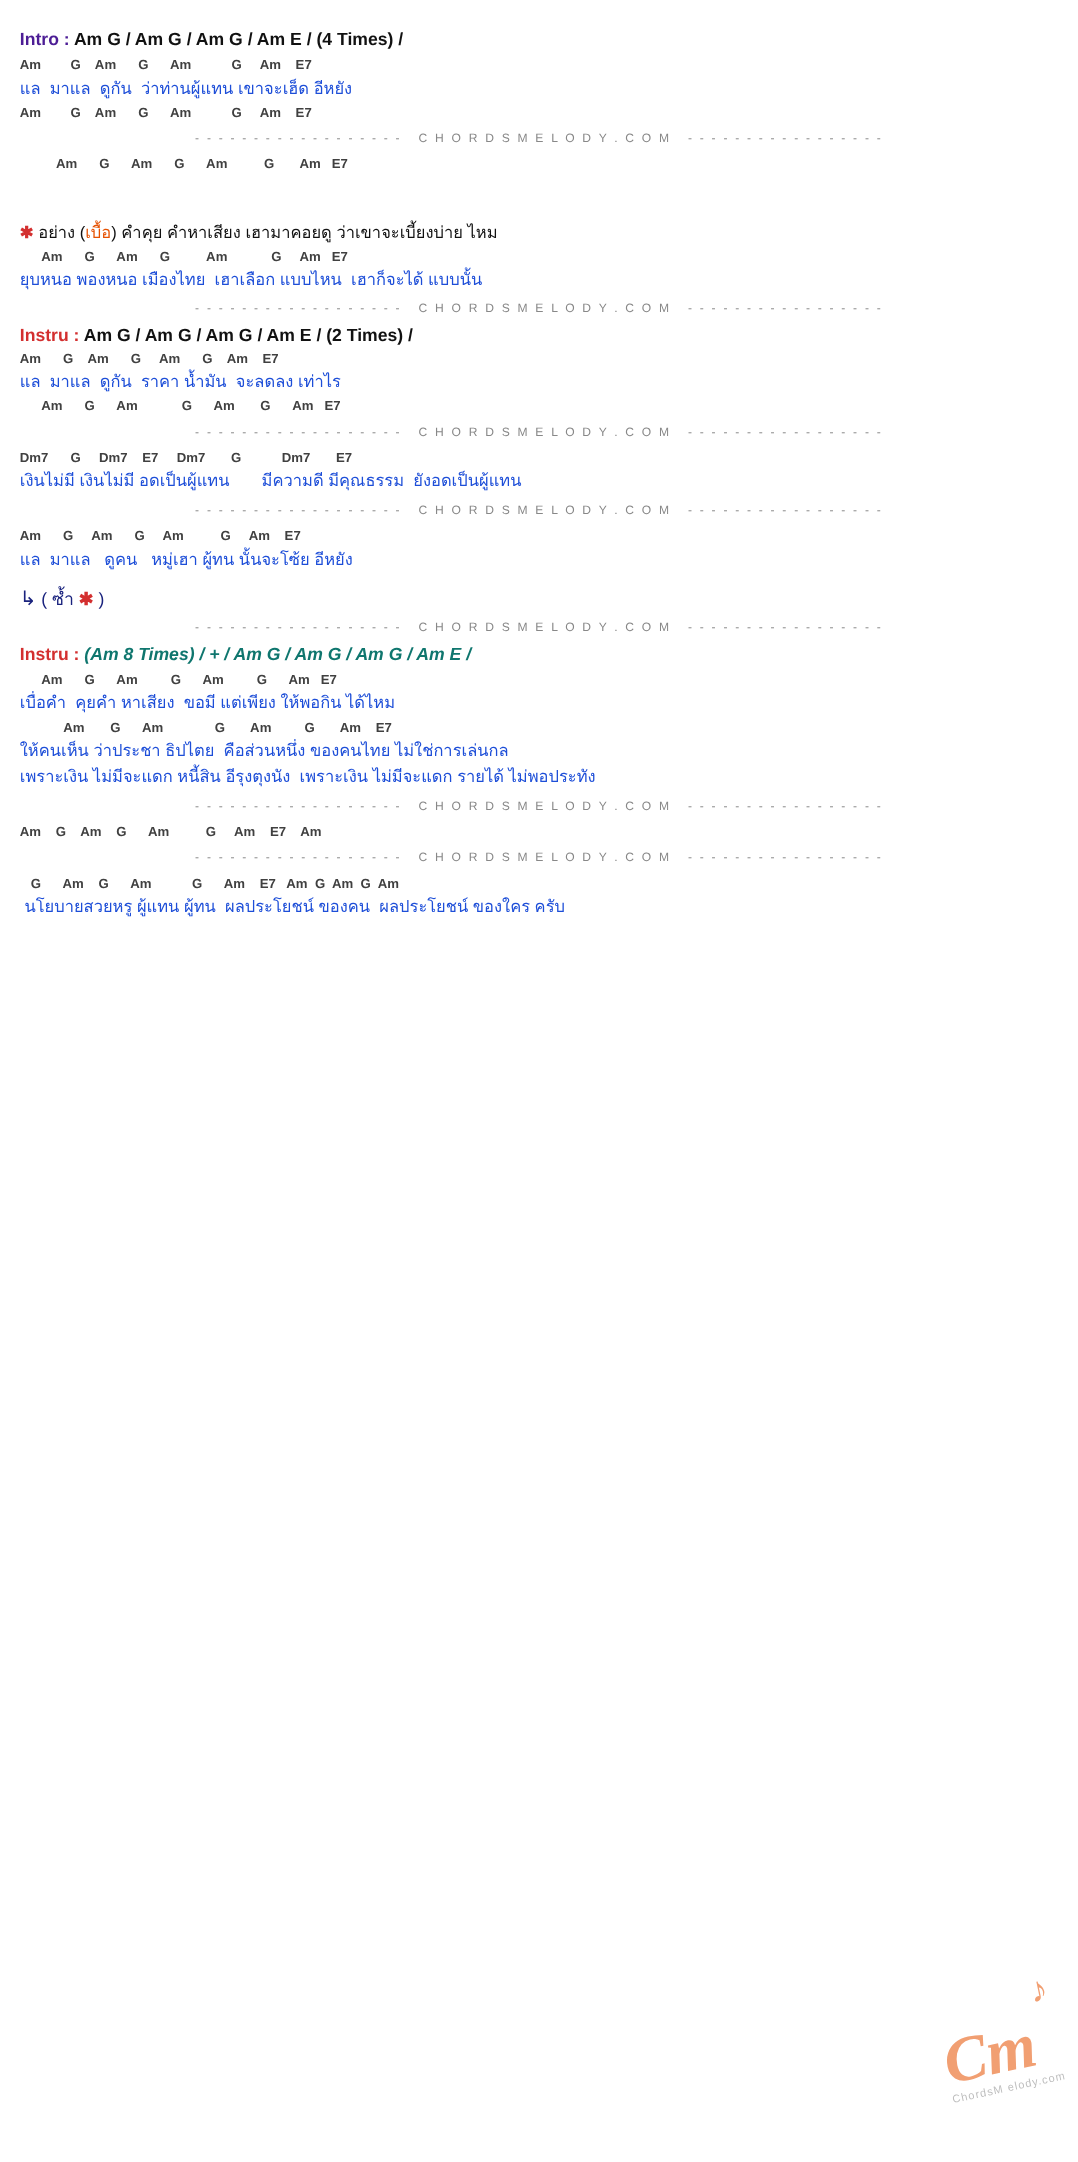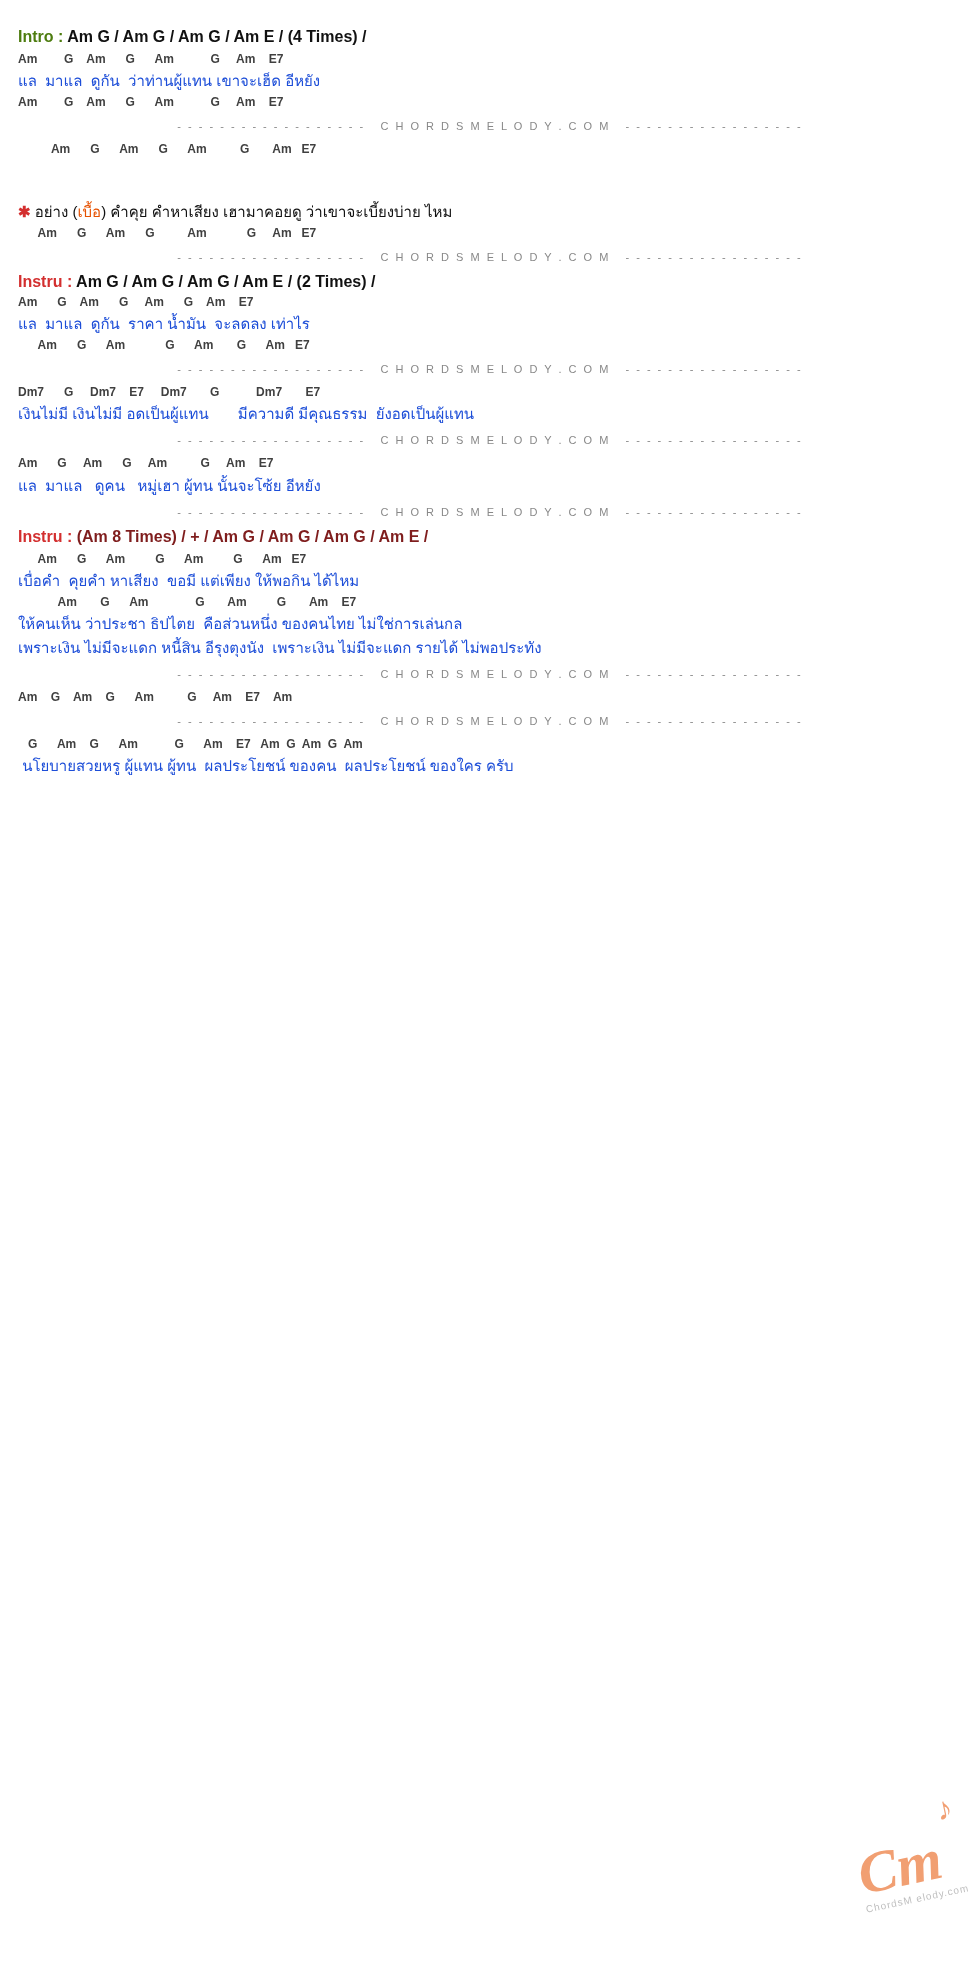--- a/index.html
+++ b/index.html
@@ -46,35 +46,36 @@
       margin: 8px 0;
     }
     .star { color: #d32f2f; font-weight: bold; }
   </style>
 </head>
 <body>
 
 <div>
 
   <div class="section-header" style="margin-bottom:4px;">
-    <span style="color:#d32f2f;font-size:16px;font-weight:bold;"><span style="color:#4d7c0f;font-weight:bold;">Intro :</span><span style="color:#111;font-weight:bold;"> Am  G  / Am  G  / Am  G  / Am  E  / (4 Times)  /</span></span>
+    <span style="color:#d32f2f;font-size:16px;font-weight:bold;"><span style="color:#4c1d95;font-weight:bold;">Intro :</span><span style="color:#111;font-weight:bold;"> Am  G  / Am  G  / Am  G  / Am  E  / (4 Times)  /</span></span>
   </div>
 
   <div class="chord-line">Am        G    Am      G      Am           G     Am    E7</div>
   <div class="lyric-line">แล  มาแล  ดูกัน  ว่าท่านผู้แทน เขาจะเฮ็ด อีหยัง</div>
   <div class="chord-line">Am        G    Am      G      Am           G     Am    E7</div>
 
   <div class="divider">- - - - - - - - - - - - - - - - - - &nbsp; C H O R D S M E L O D Y . C O M &nbsp; - - - - - - - - - - - - - - - - -</div>
 
   <div class="chord-line">          Am      G      Am      G      Am          G       Am   E7</div>
   <div style="font-size:15px;line-height:1.6;margin-top:40px;">
     <span class="star">✱</span>
     <span> อย่าง (<span style="color:#e65100;">เบื้อ</span>) คำคุย  คำหาเสียง  เฮามาคอยดู ว่าเขาจะเบี้ยงบ่าย ไหม</span>
   </div>
   <div class="chord-line">      Am      G      Am      G          Am            G     Am   E7</div>
+  <div class="lyric-line">ยุบหนอ พองหนอ เมืองไทย  เฮาเลือก แบบไหน  เฮาก็จะได้ แบบนั้น</div>
 
   <div class="divider">- - - - - - - - - - - - - - - - - - &nbsp; C H O R D S M E L O D Y . C O M &nbsp; - - - - - - - - - - - - - - - - -</div>
 
   <div class="section-header">
     <span style="color:#d32f2f;">Instru :</span>
     <span style="color:#111;font-weight:bold;"> Am  G  / Am  G  / Am  G  / Am  E  / (2 Times)  /</span>
   </div>
 
   <div class="chord-line">Am      G    Am      G     Am      G    Am    E7</div>
   <div class="lyric-line">แล  มาแล  ดูกัน  ราคา น้ำมัน  จะลดลง เท่าไร</div>
@@ -92,26 +93,30 @@
   <div class="chord-line"></div>
   <div class="lyric-line"></div>
 
   <div class="divider">- - - - - - - - - - - - - - - - - - &nbsp; C H O R D S M E L O D Y . C O M &nbsp; - - - - - - - - - - - - - - - - -</div>
 
   <div class="chord-line">Am      G     Am      G     Am          G     Am    E7</div>
   <div class="lyric-line">แล  มาแล   ดูคน   หมู่เฮา ผู้ทน นั้นจะโซ้ย อีหยัง</div>
   <div class="chord-line"></div>
   <div class="lyric-line"></div>
 
+  <div class="repeat-line" style="margin:10px 0 4px 0;">
+    <span style="color:#1a237e;font-size:18px;">↳</span>
+    <span style="color:#1a237e;"> ( ซ้ำ </span><span class="star">✱</span><span style="color:#1a237e;"> )</span>
+  </div>
 
   <div class="divider" style="margin-top:8px;">- - - - - - - - - - - - - - - - - - &nbsp; C H O R D S M E L O D Y . C O M &nbsp; - - - - - - - - - - - - - - - - -</div>
 
   <div class="section-header">
     <span style="color:#d32f2f;">Instru :</span>
-    <span style="color:#7f1d1d;font-weight:bold;">  (Am 8 Times)  /  +  / Am  G  / Am  G  / Am  G  / Am  E  /</span>
+    <span style="color:#0f766e;font-weight:bold;font-style:italic;">  (Am 8 Times)  /  +  / Am  G  / Am  G  / Am  G  / Am  E  /</span>
   </div>
   <div style="font-size:16px;font-weight:bold;color:#111;margin-bottom:4px;">
     <span></span>
   </div>
 
   <div class="chord-line">      Am      G      Am         G      Am         G      Am   E7</div>
   <div class="lyric-line"></div>
   <div class="chord-line"></div>
   <div class="lyric-line">เบื่อคำ  คุยคำ หาเสียง  ขอมี แต่เพียง ให้พอกิน ได้ไหม</div>
   <div class="chord-line">            Am       G      Am              G       Am         G       Am    E7</div>

